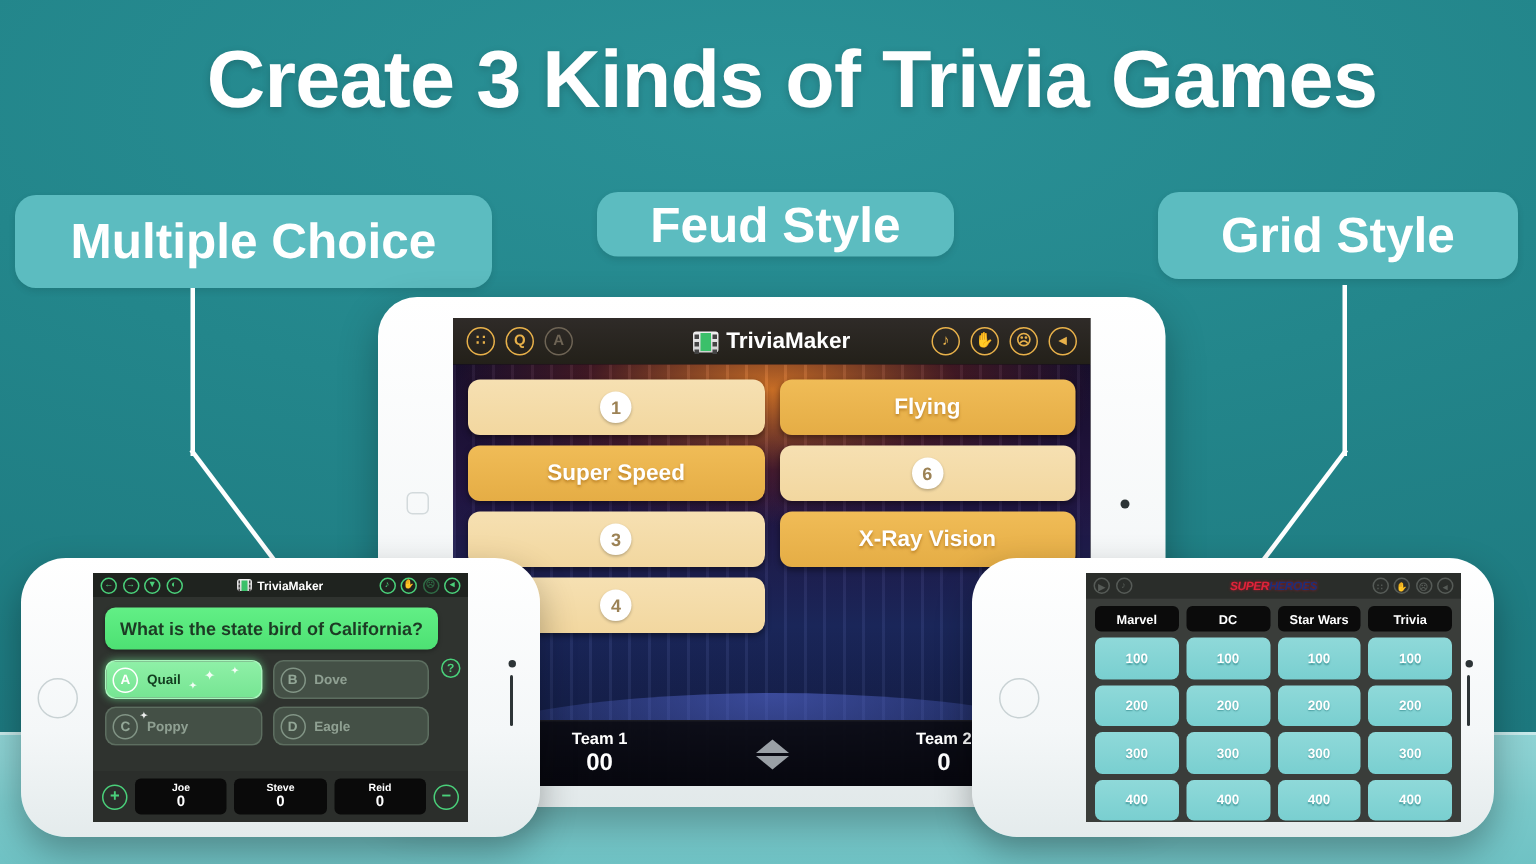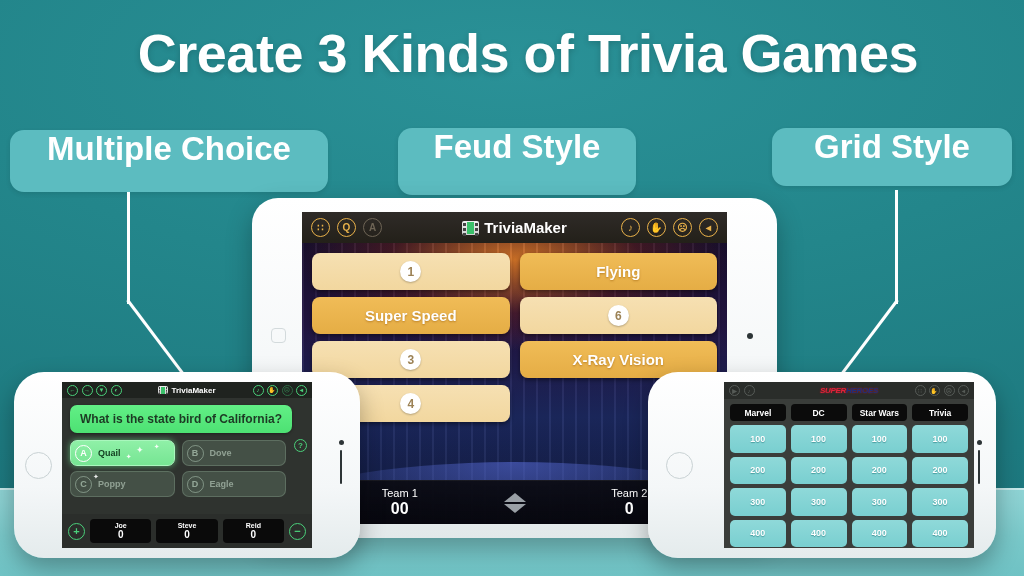--- a/index.html
+++ b/index.html
@@ -37,26 +37,26 @@
     white-space: nowrap;
   }
 
   
   .pill {
     position: absolute;
     background: #5cbcc0;
     color: #ffffff;
     border-radius: 14px;
     font-size: 33px; font-weight: bold;
-    display: flex; align-items: flex-start; justify-content: center;
+    display: flex; align-items: center; justify-content: center;
     box-shadow: 0 2px 5px rgba(0,0,0,.10);
     white-space: nowrap;
   }
   #pill-mc   { left: 10px;  top: 130px; width: 318px; height: 62px; }
-  #pill-feud { left: 398px; top: 128px; width: 238px; height: 67px; }
+  #pill-feud { left: 398px; top: 128px; width: 238px; height: 43px; }
   #pill-grid { left: 772px; top: 128px; width: 240px; height: 58px; }
 
   
   .conn { position: absolute; background: #ffffff; }
   #conn-l-v { left: 127px; top: 192px; width: 3px; height: 112px; }
   #conn-l-d {
     left: 126px; top: 300px; width: 3px; height: 100px;
     transform-origin: top center; transform: rotate(-37deg);
   }
   #conn-r-v { left: 895px; top: 190px; width: 3px; height: 114px; }
@@ -165,21 +165,21 @@
   }
   #feud-teams {
     position: absolute; left: 0; right: 0; bottom: 0; height: 44px;
     display: flex; align-items: center;
     background: linear-gradient(180deg, rgba(10,10,16,.92), rgba(6,6,12,.97));
     border-top: 1px solid rgba(255,255,255,.08);
   }
   .team {
     flex: 1; text-align: center; color: #ffffff;
   }
-  .team .tname { font-size: 11px; font-weight: normal; }
+  .team .tname { font-size: 11px; font-weight: bold; }
   .team .tscore { font-size: 16px; font-weight: bold; margin-top: 1px; }
   .arrows {
     width: 34px; display: flex; flex-direction: column; align-items: center; gap: 2px;
   }
   .arrow-up, .arrow-dn {
     width: 0; height: 0; border-left: 11px solid transparent; border-right: 11px solid transparent;
   }
   .arrow-up { border-bottom: 9px solid #9aa0a6; }
   .arrow-dn { border-top: 9px solid #9aa0a6; }
 

